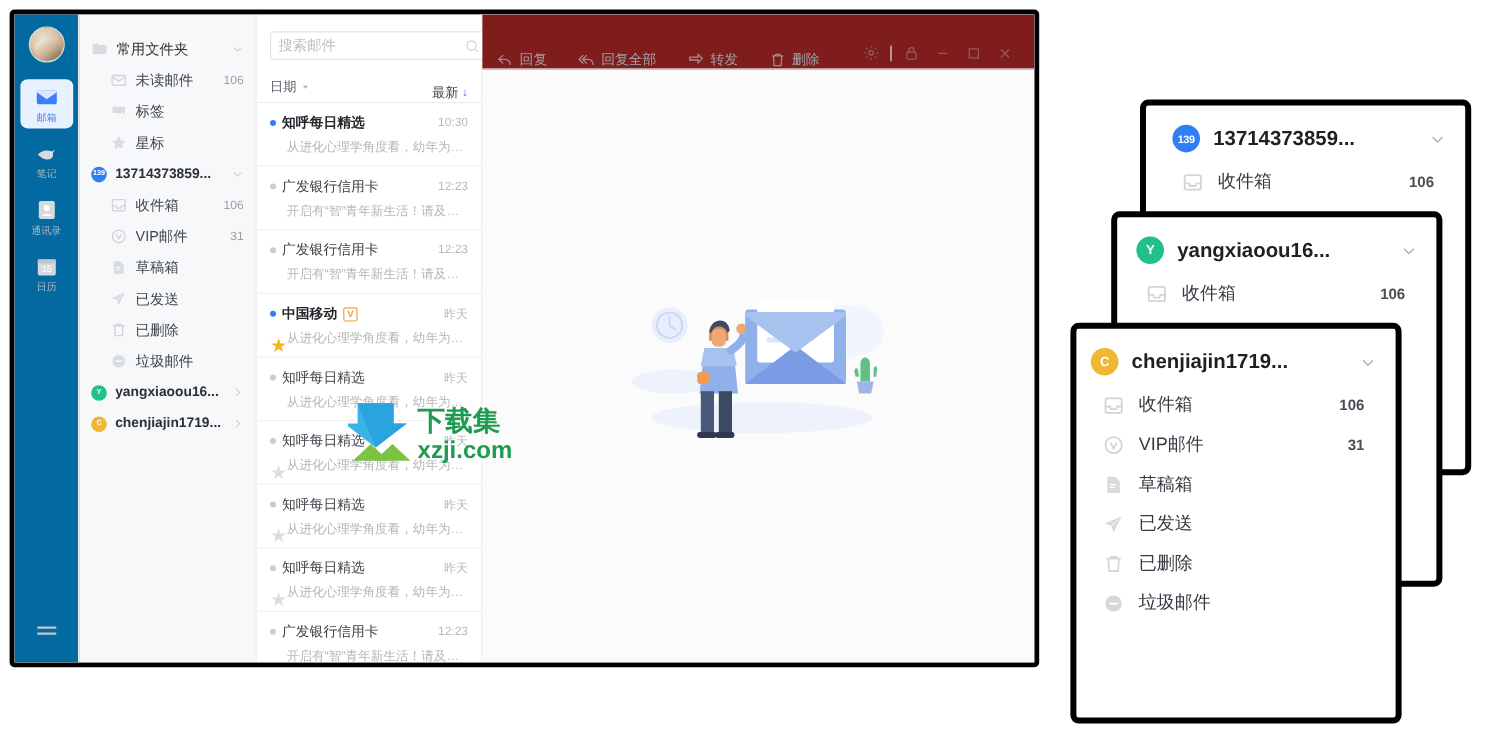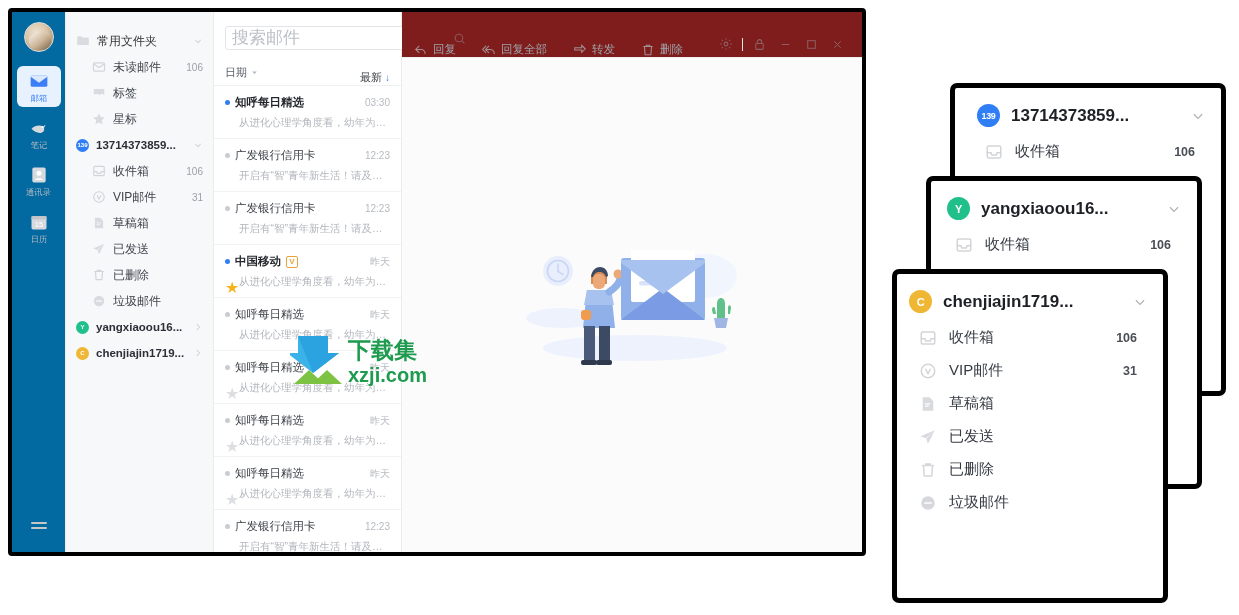--- a/index.html
+++ b/index.html
@@ -96,21 +96,21 @@
     width: 188px; flex: 0 0 188px; height: 100%;
     background: #fff; border-right: 1px solid #ececec;
     display: flex; flex-direction: column;
   }
   .search-wrap { padding: 14px 11px 10px; display:flex; align-items:center; gap:4px; }
   .search-box {
     flex: 1; height: 24px; border: 1px solid #e2e4e8; border-radius: 3px;
     display: flex; align-items: center; padding: 0 6px; background:#fff;
   }
   .search-box input {
-    flex:1; border:none; outline:none; font-size: 17px; color:#333;
+    flex:1; border:none; outline:none; font-size: 12px; color:#333;
     font-family: inherit; background: transparent;
   }
   .search-box input::placeholder { color:#bcc0c6; }
   .sbtn { width:13px; height:13px; opacity:.45; cursor:pointer; }
   .dd-btn { width:18px; height:24px; border:1px solid #e2e4e8; border-left:none;
             border-radius:0 3px 3px 0; margin-left:-4px; display:flex;
             align-items:center; justify-content:center; cursor:pointer; }
   .sortbar {
     height: 26px; display:flex; align-items:center; justify-content:space-between;
     padding: 0 11px; border-bottom: 1px solid #eeeff1; font-size: 11px; color:#5a6069;
@@ -378,21 +378,21 @@
           <span class="arrow-dn">↓</span>
         </div>
       </div>
 
       <div class="rows">
 
         <div class="mrow">
           <div class="mrow-top">
             <span class="dot unread"></span>
             <span class="msubj bold">知呼每日精选</span>
-            <span class="mtime">03:30</span>
+            <span class="mtime">10:30</span>
           </div>
           <div class="mrow-bot">
             <span class="star none">★</span>
             <span class="msnip">从进化心理学角度看，幼年为何常常表...</span>
           </div>
         </div>
 
         <div class="mrow">
           <div class="mrow-top">
             <span class="dot"></span>

